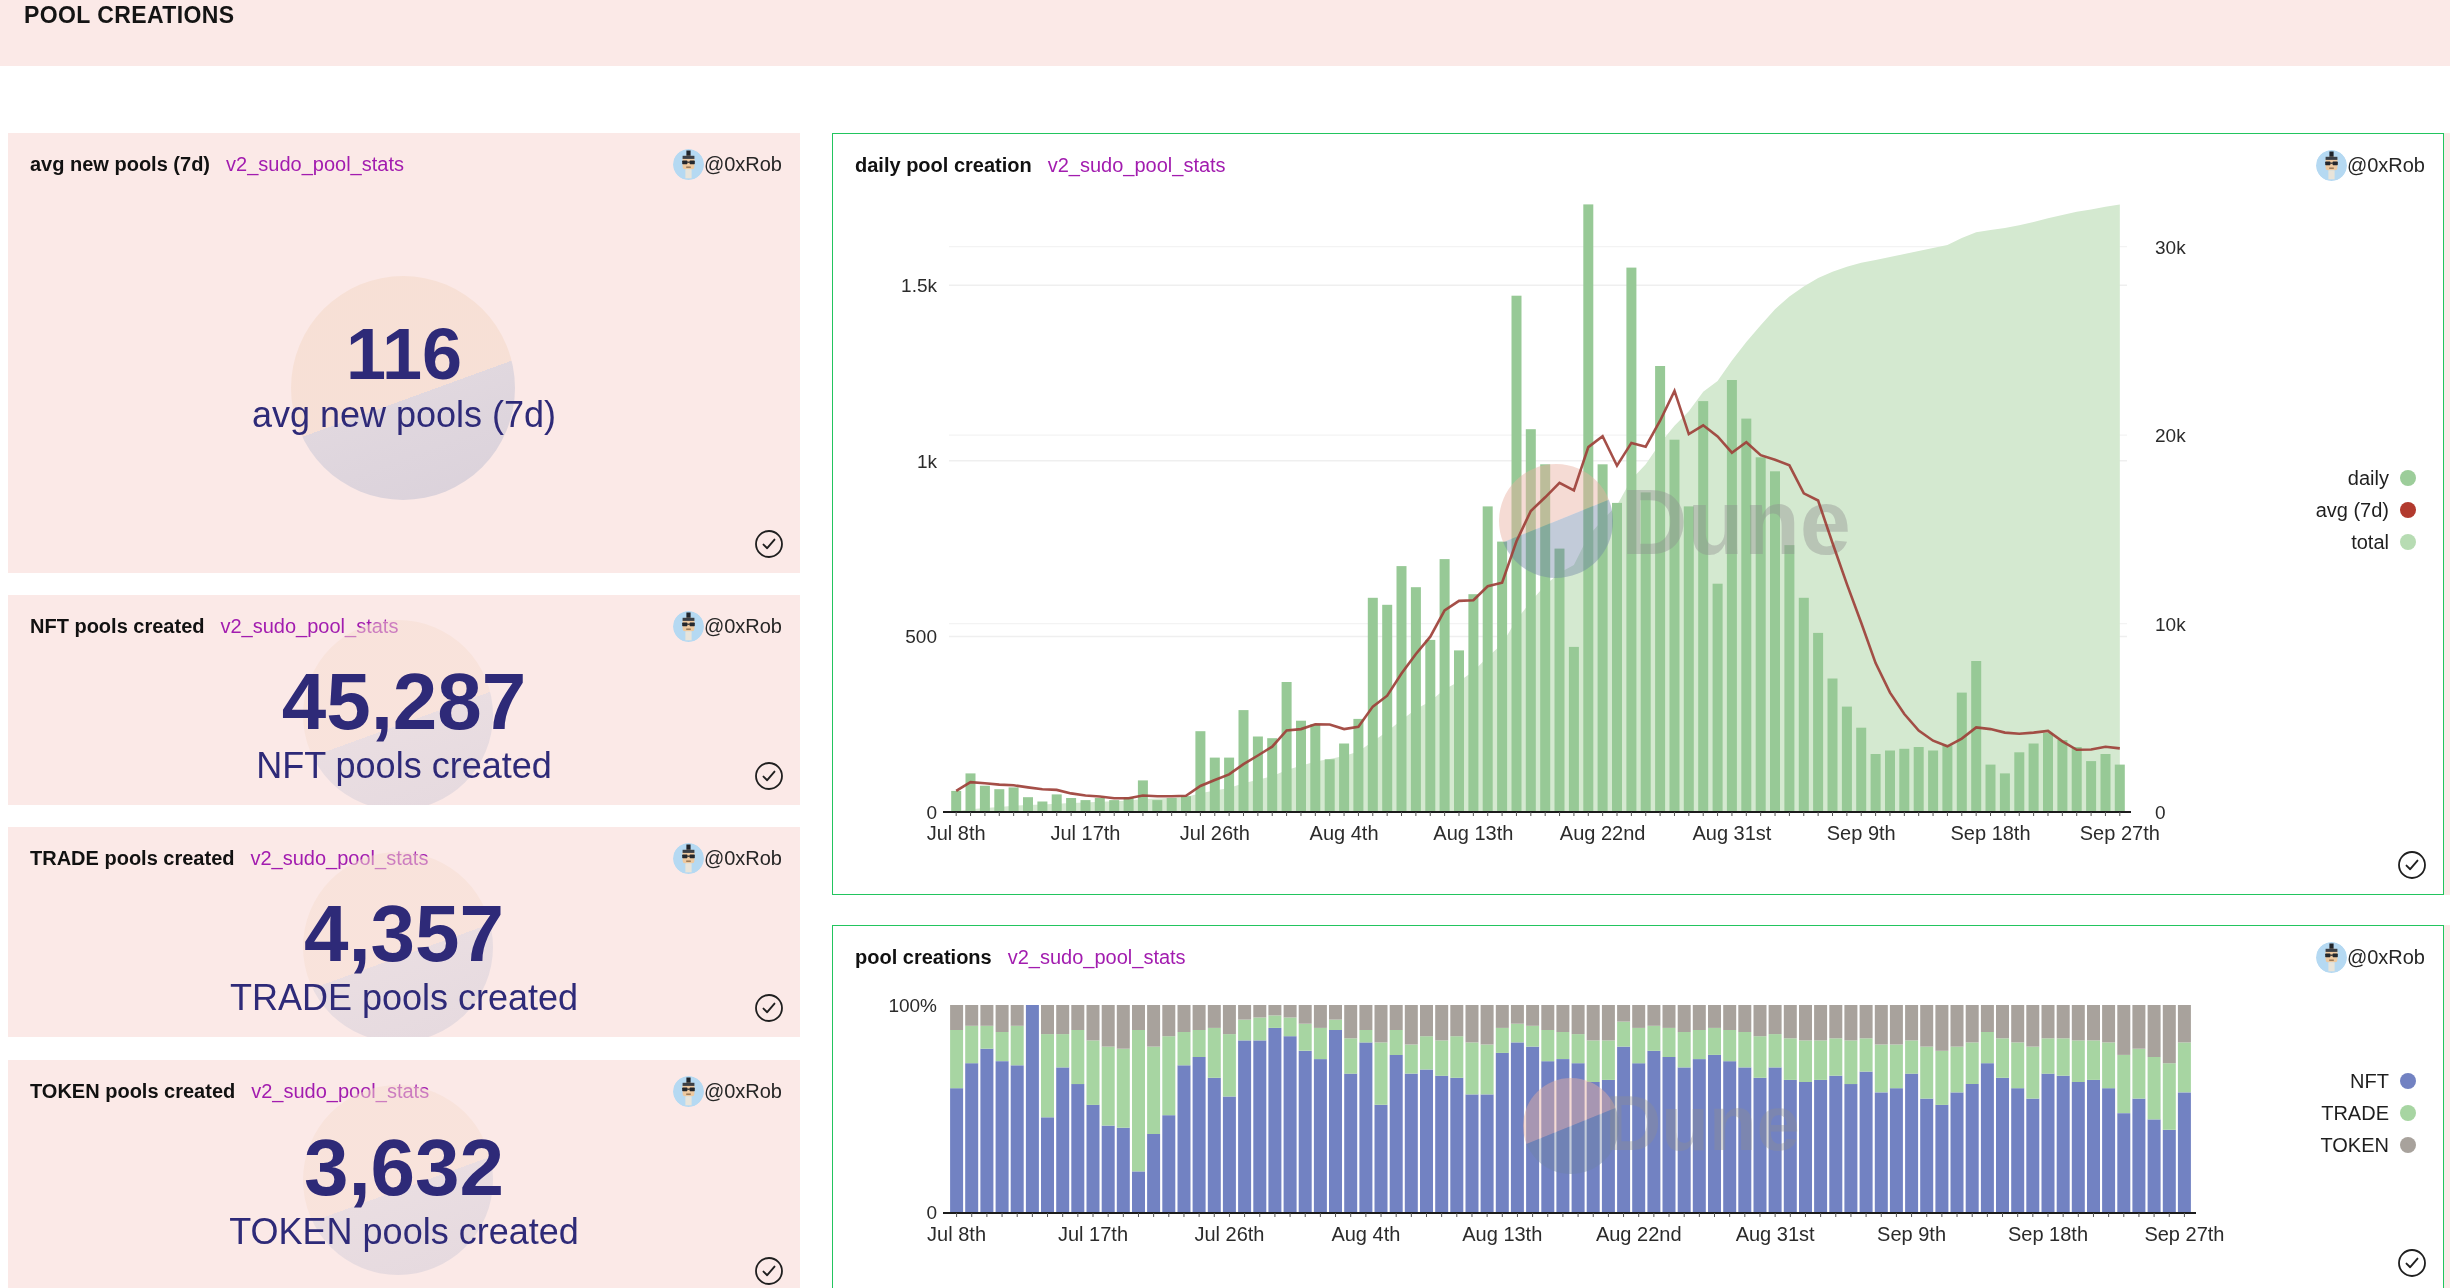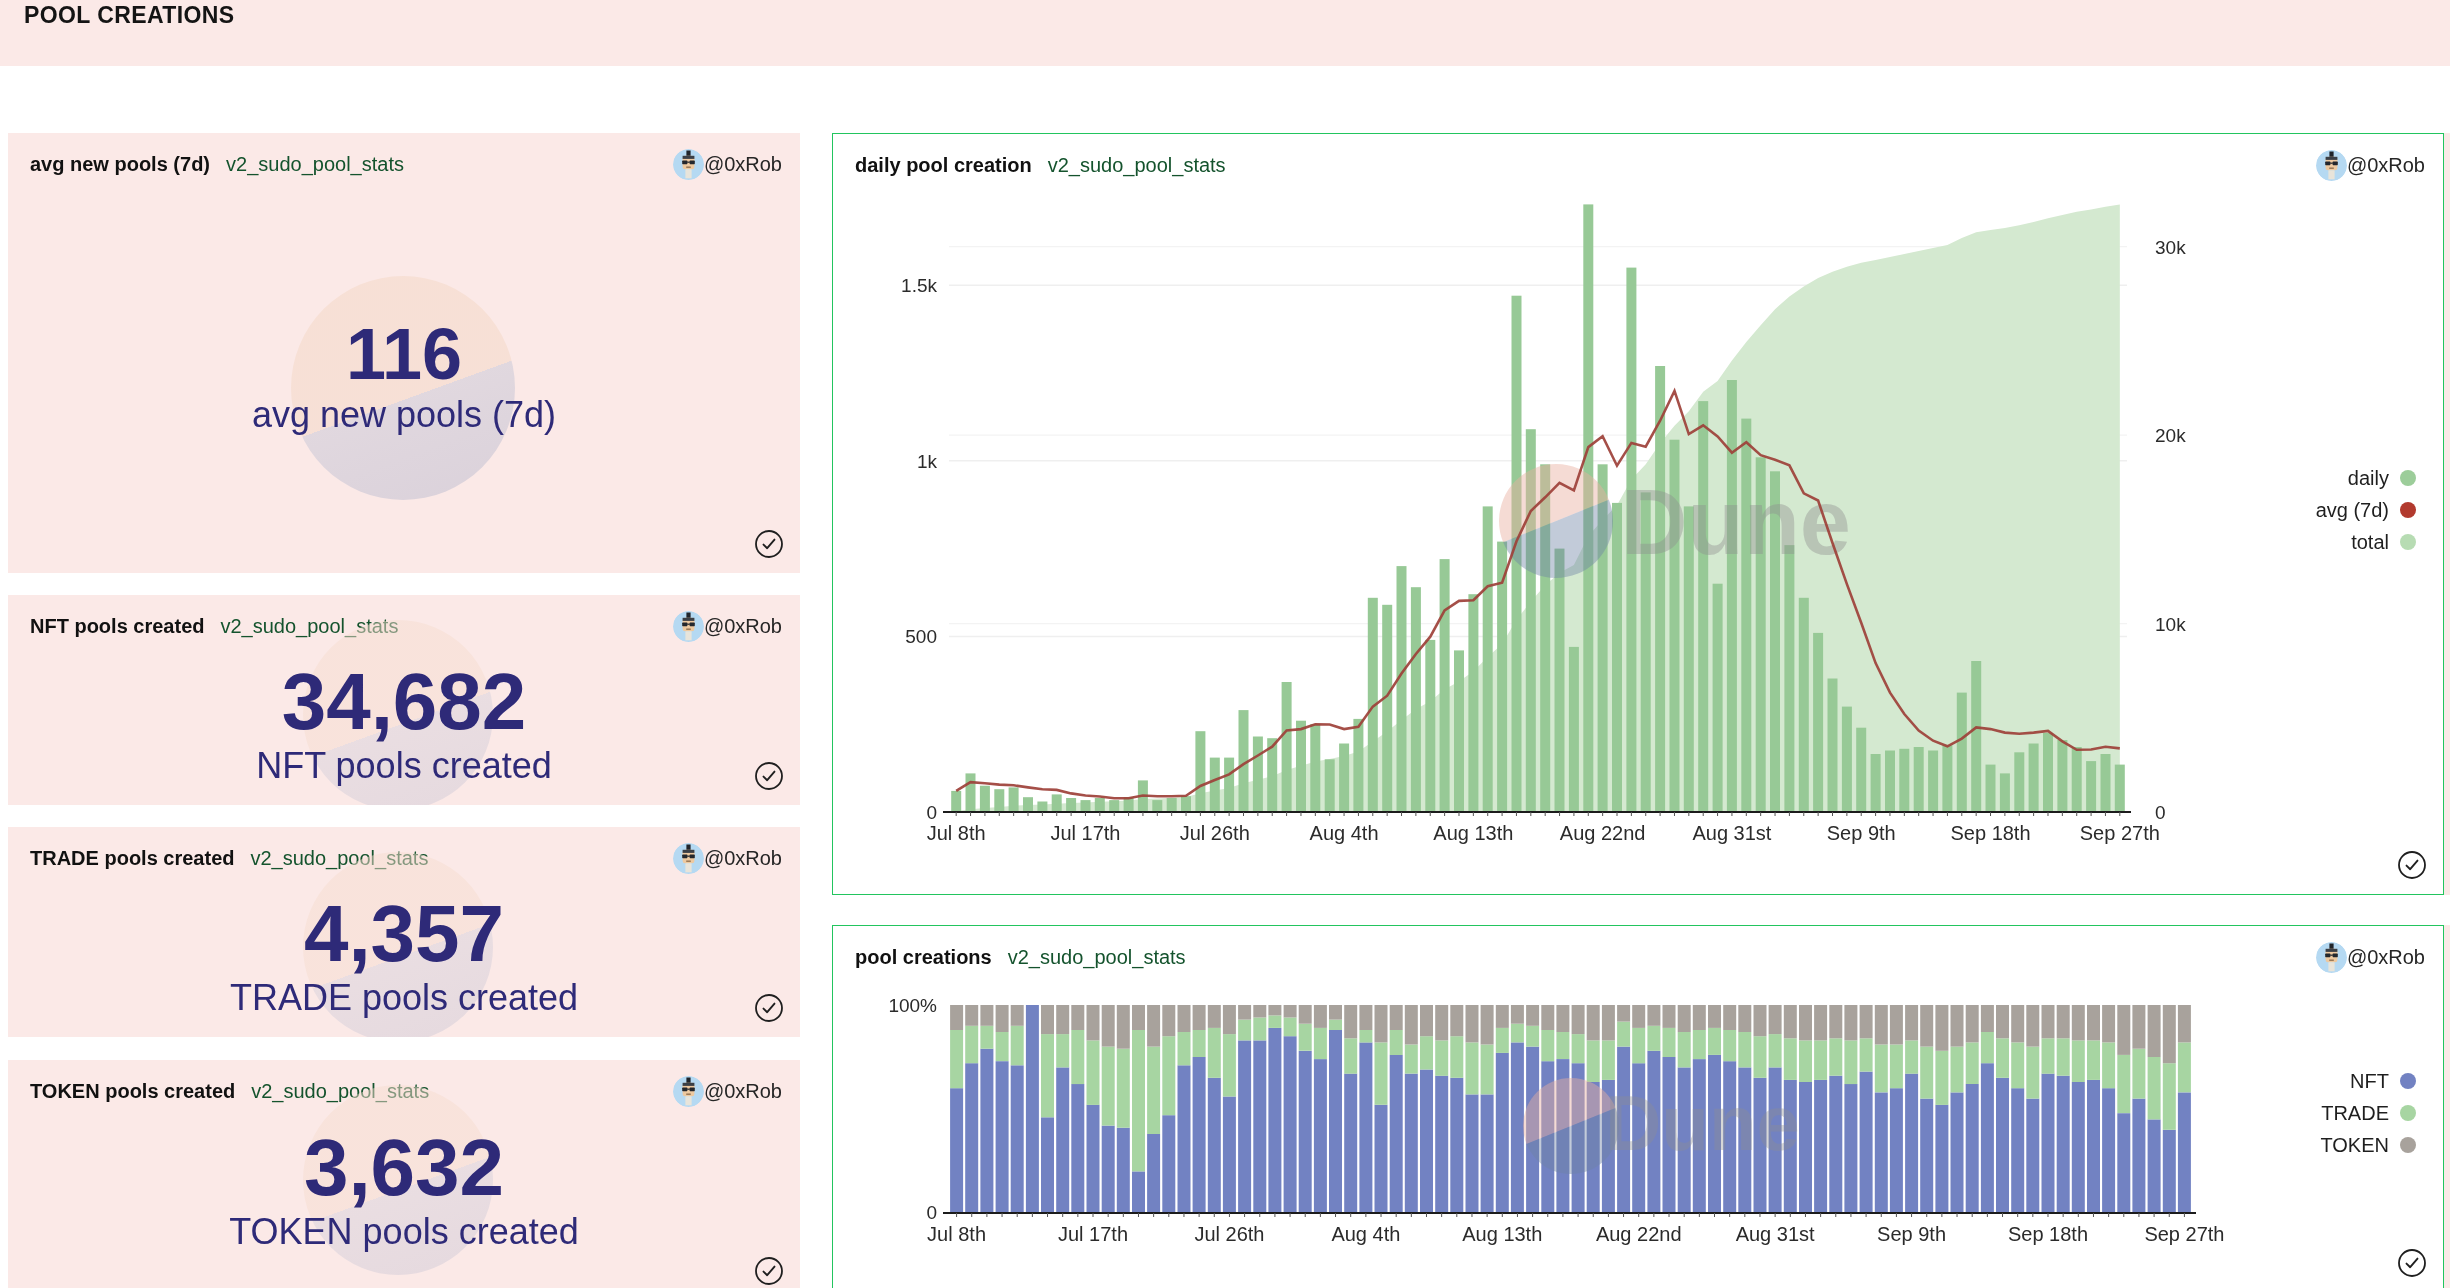--- a/index.html
+++ b/index.html
@@ -18,21 +18,21 @@
     font-size:23px;font-weight:700;letter-spacing:.4px;color:#141414;
   }
   .card{position:absolute;box-sizing:border-box;overflow:hidden;}
   .card.pink{background:#fbe9e7;}
   .card.white{background:#ffffff;border:1px solid #22c55e;}
   .card-header{
     position:absolute;left:22px;right:18px;top:14px;height:34px;
     display:flex;align-items:center;
   }
   .card-title{font-size:20px;font-weight:700;color:#111;white-space:nowrap;}
-  .card-subtitle{font-size:20px;font-weight:400;color:#14532d;margin-left:16px;white-space:nowrap;}
+  .card-subtitle{font-size:20px;font-weight:400;color:#a21caf;margin-left:16px;white-space:nowrap;}
   .header-right{margin-left:auto;display:flex;align-items:center;}
   .handle{font-size:20px;color:#262626;}
   .avatar{width:31px;height:31px;border-radius:50%;overflow:hidden;flex:0 0 auto;}
   .counter-body{
     position:absolute;left:0;right:0;top:48px;bottom:0;
     display:flex;flex-direction:column;align-items:center;justify-content:center;
     z-index:2;
   }
   .counter-value{font-size:80px;font-weight:600;color:#2e2a78;line-height:1.04;}
   .card-first .counter-value{font-size:72px;}
@@ -98,21 +98,21 @@
             <rect x="16.6" y="11.6" width="5.2" height="3.6" rx="0.6" fill="#23272d"></rect>
             <rect x="14.2" y="12.6" width="2.6" height="1.2" fill="#23272d"></rect>
             <rect x="13.2" y="17.6" width="4.6" height="1.1" fill="#7a5b3c"></rect>
             <rect x="12.4" y="20.3" width="6.2" height="9" fill="#e8e4da"></rect>
           </svg></span>
       <span class="handle">@0xRob</span>
     </span>
   </div>
   <div class="wm-circle" style="left:295px;top:25px;width:190px;height:190px;opacity:.5;"></div>
   <div class="counter-body">
-    <div class="counter-value">34,682</div>
+    <div class="counter-value">45,287</div>
     <div class="counter-label">NFT pools created</div>
   </div>
   <span class="check"><svg width="30" height="30" viewBox="0 0 30 30">
         <circle cx="15" cy="15" r="13" fill="none" stroke="#1f1f1f" stroke-width="1.8"></circle>
         <path d="M9.5 15.6 L13.2 19.2 L20.5 10.6" fill="none" stroke="#1f1f1f" stroke-width="1.9" stroke-linecap="round" stroke-linejoin="round"></path>
       </svg></span>
 </div>
 
 <div class="card pink" style="left:8px;top:827px;width:792px;height:210px;">
   <div class="card-header">

